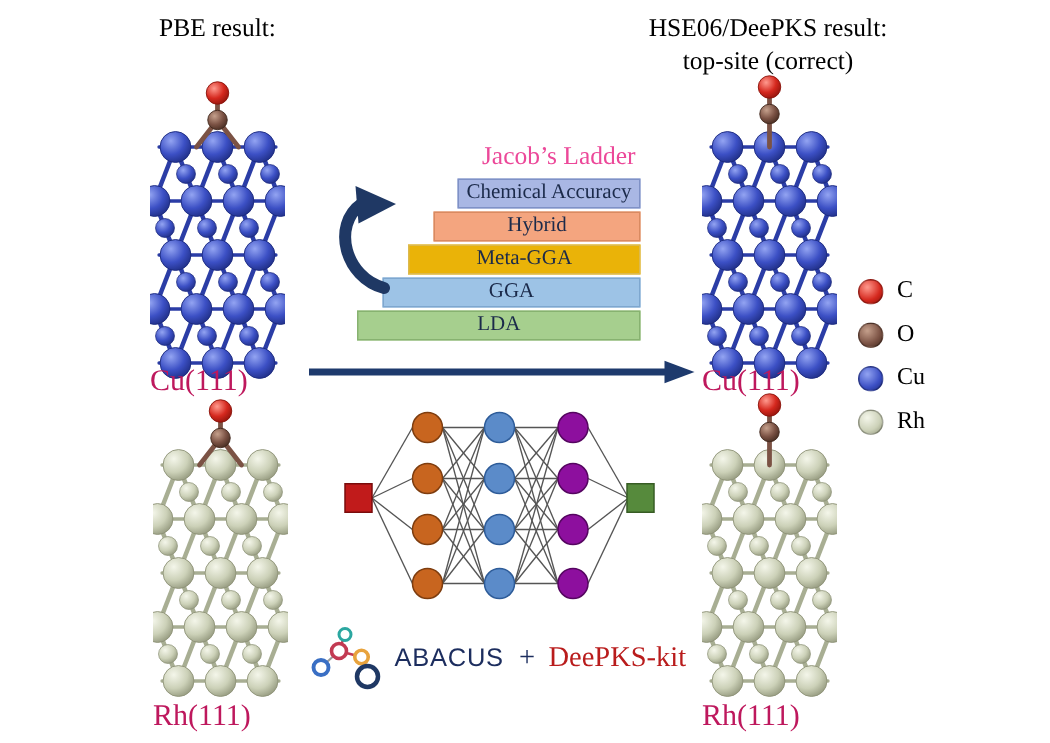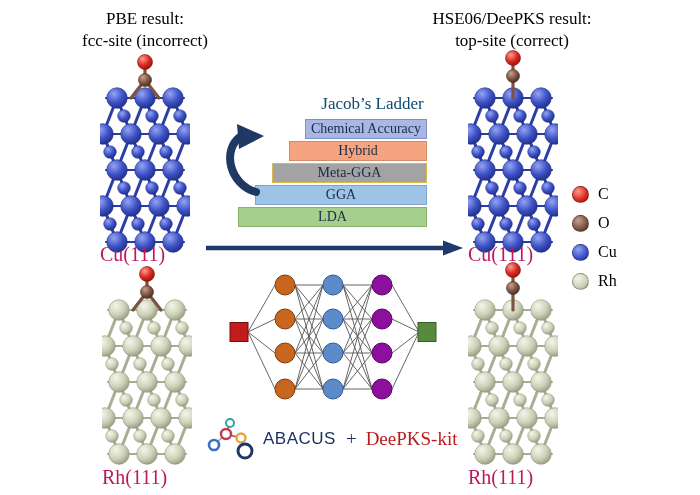--- a/index.html
+++ b/index.html
@@ -1,42 +1,41 @@
 <!DOCTYPE html>
 <html><head>
 <meta charset="utf-8">
 <style>
   html,body{margin:0;padding:0;background:#fff;}
   #canvas{position:relative;width:700px;height:495px;background:#fff;overflow:hidden;
           font-family:"Liberation Serif", serif;}
   .abs{position:absolute;}
   .hdr{font-size:17px;line-height:1.32;text-align:center;color:#000;}
   .slab-label{width:90px;text-align:left;font-size:20px;color:#be185d;}
-  .ladder-title{font-size:17px;text-align:center;color:#0c4a6e;}
+  .ladder-title{font-size:17px;text-align:center;color:#ec4899;}
   .rung{position:absolute;height:20px;border:1px solid #888;box-sizing:border-box;
         display:flex;align-items:center;justify-content:center;
         font-size:14px;color:#1b2a4a;}
   .legend{display:flex;flex-direction:column;gap:11px;}
   .legend-row{display:flex;align-items:center;gap:9px;}
   .legend-sphere{width:15px;height:15px;border-radius:50%;flex:0 0 auto;}
   .legend-label{font-size:16px;color:#000;}
   .footer{display:flex;align-items:center;text-align:right;}
   .abacus-text{font-family:"Liberation Sans", sans-serif;font-size:17px;
                letter-spacing:0.5px;color:#1c2d5e;}
   .plus-text{font-size:19px;color:#1c2d5e;margin:0 9px 0 10px;}
   .deepks-text{font-size:19px;color:#b91c1c;}
 </style>
 </head>
 <body>
 
 <div id="canvas">
 
   <div class="abs hdr" style="left:45px;top:8px;width:200px;">
     <div>PBE result:</div>
-    <div>fcc-site (incorrect)</div>
   </div>
   <div class="abs hdr" style="left:403px;top:8px;width:218px;">
     <div>HSE06/DeePKS result:</div>
     <div>top-site (correct)</div>
   </div>
 
   <div class="abs" style="left:100px;top:50px;"><svg width="90" height="212" viewBox="0 0 90 212">
         <defs>
           <radialGradient id="gm-top_left" cx="35%" cy="30%" r="80%">
             <stop offset="0%" stop-color="#93a4f2"></stop>
@@ -416,21 +415,21 @@
   <div class="abs slab-label" style="left:468px;top:243px;">Cu(111)</div>
   <div class="abs slab-label" style="left:468px;top:466px;">Rh(111)</div>
 
   <div class="abs ladder-title" style="left:300px;top:94px;width:145px;">Jacob’s Ladder</div>
   <div class="rung" style="left: 305px; top: 119px; width: 122px; background: rgb(169, 183, 228); border-color: rgb(127, 145, 198); align-items: center;">
       <span>Chemical Accuracy</span>
     </div>
   <div class="rung" style="left: 289px; top: 141px; width: 138px; background: rgb(244, 165, 127); border-color: rgb(217, 138, 97);">
       <span>Hybrid</span>
     </div>
-  <div class="rung" style="left: 272px; top: 163px; width: 155px; background: #a3a3a3; border-color: rgb(220, 185, 78);">
+  <div class="rung" style="left: 272px; top: 163px; width: 155px; background: #eab308; border-color: rgb(220, 185, 78);">
       <span>Meta-GGA</span>
     </div>
   <div class="rung" style="left: 255px; top: 185px; width: 172px; background: rgb(157, 195, 230); border-color: rgb(126, 167, 207);">
       <span>GGA</span>
     </div>
   <div class="rung" style="left: 238px; top: 207px; width: 189px; background: rgb(166, 207, 142); border-color: rgb(135, 178, 112);">
       <span>LDA</span>
     </div>
 
   <svg class="abs" style="left:220px;top:122px;" width="62" height="78" viewBox="0 0 62 78">

